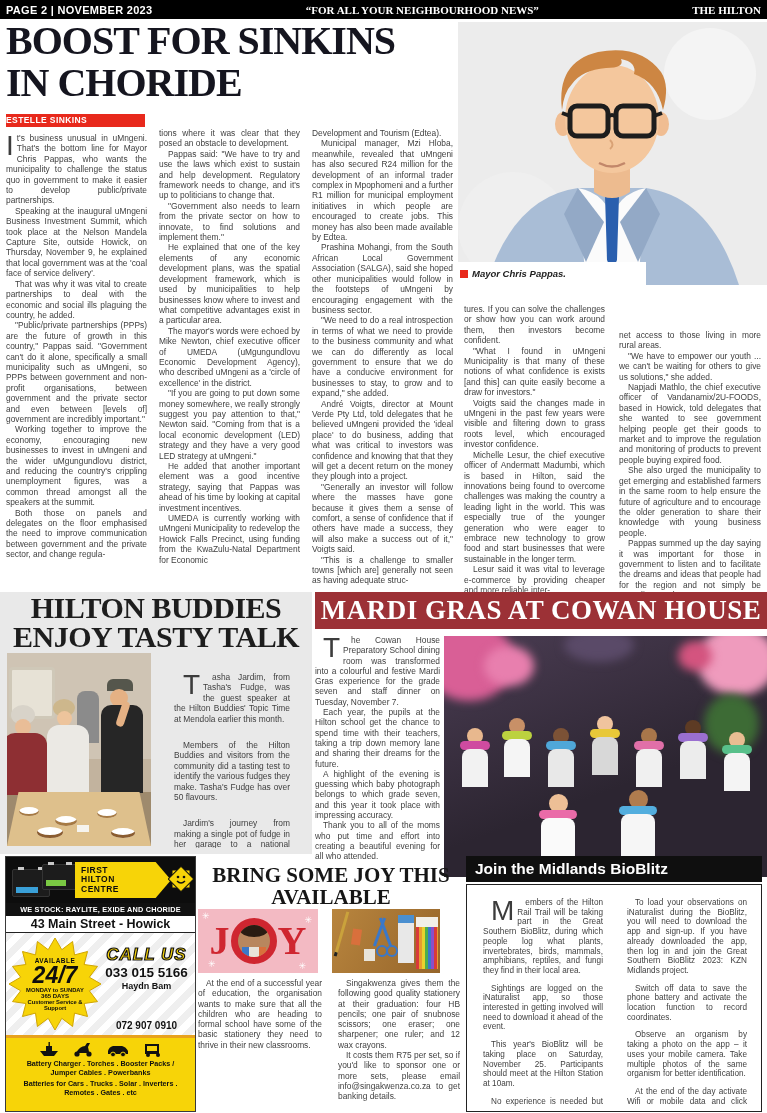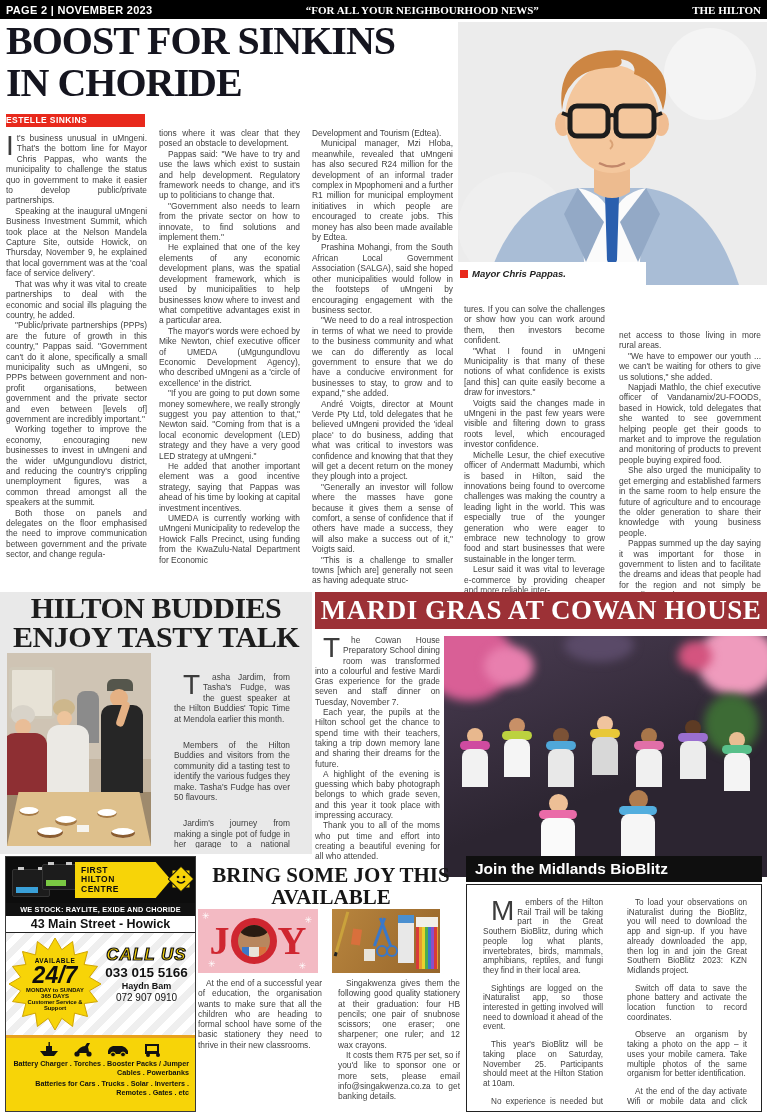--- a/index.html
+++ b/index.html
@@ -85,25 +85,25 @@
   .b-avail{font-size:6.5px;font-weight:900;letter-spacing:.5px;}
   .b-247{font-size:23px;font-weight:900;line-height:23px;font-style:italic;}
   .b-days1{font-size:5.8px;font-weight:900;}
   .b-days2{font-size:6px;font-weight:900;}
   .b-supp{font-size:5.8px;font-weight:700;width:60px;line-height:6.5px;}
   .call-block{position:absolute;right:2px;top:12px;width:93px;text-align:center;}
   .call-us{font-size:17px;font-weight:900;font-style:italic;color:#f7d408;
            -webkit-text-stroke:1.2px #111;letter-spacing:1px;}
   .phone1{font-size:13.5px;font-weight:900;color:#111;line-height:16px;}
   .cname{font-size:9px;font-weight:700;color:#111;line-height:11px;}
-  .phone2{font-size:10px;font-weight:400;color:#111;line-height:11px;}
+  .phone2{font-size:10px;font-weight:700;color:#111;line-height:11px;margin-top:28px;}
   .ad-sep{height:3px;background:#e8a21e;flex:0 0 auto;}
   .ad-bottom{flex:1;background:#f7d408;text-align:center;padding-top:2px;}
   .icon-row{display:flex;justify-content:center;gap:12px;margin:2px 0 3px;}
-  .ad-products{font-size:7.2px;font-weight:700;color:#111;line-height:8.6px;padding:0 6px;text-align:right;}
+  .ad-products{font-size:7.2px;font-weight:700;color:#111;line-height:8.6px;padding:0 14px;}
   
   .xmas{position:absolute;left:198px;top:864px;width:266px;height:249px;}
   .xmas h2{margin:0;text-align:center;font-family:"Liberation Serif",serif;font-weight:700;
            font-size:21px;line-height:22px;color:#161616;}
   .xmas-photos{position:absolute;top:45px;left:0;display:flex;gap:14px;}
   .joy-photo{width:120px;height:64px;background:#f3bac3;position:relative;overflow:hidden;
              display:flex;align-items:center;justify-content:center;}
   .joy-letter{font-family:"Liberation Serif",serif;font-weight:700;font-size:40px;color:#cf2630;line-height:40px;}
   .o-ring{width:32px;height:32px;border:7px solid #cf2630;border-radius:50%;overflow:hidden;
           background:#b8875e;position:relative;margin:0 1px;}

